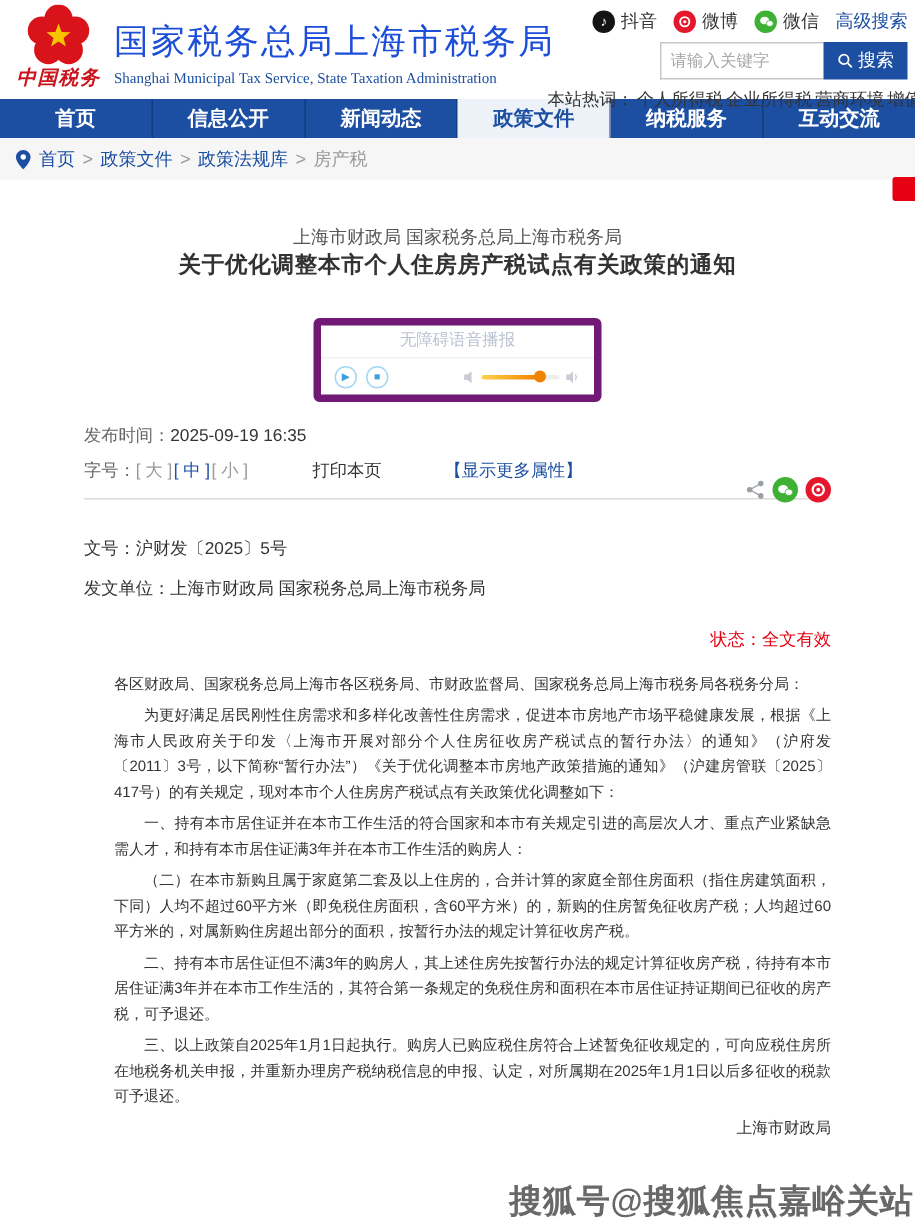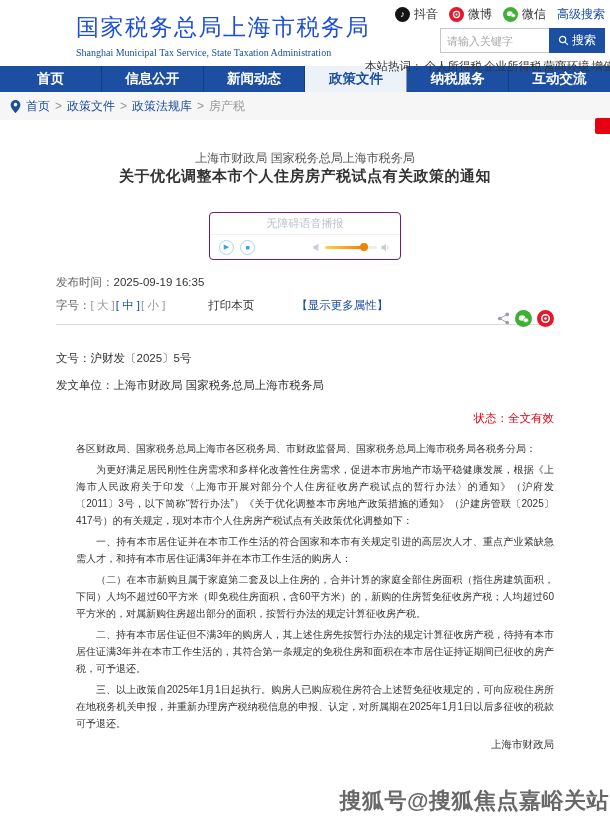--- a/index.html
+++ b/index.html
@@ -42,21 +42,21 @@
   .crumb.current { color:#999; cursor:default; }
   .crumb-sep { color:#999; }
 
   .floating-red-tab { position:absolute; right:0; top:118px; width:15px; height:16px; background:#e60012; border-radius:2px 0 0 2px; cursor:pointer; }
 
   
   .article { padding:0 56px; }
   .agency-line { margin-top:30px; text-align:center; font-size:12px; color:#555; }
   .doc-title { text-align:center; font-size:15px; font-weight:bold; color:#333; letter-spacing:0.5px; }
 
-  .audio-box { width:192px; margin:26px auto 0; border:1px solid #701a75; border-radius:4px; background:#fff; }
+  .audio-box { width:192px; margin:26px auto 0; border:5px solid #701a75; border-radius:4px; background:#fff; }
   .audio-title { text-align:center; font-size:11px; color:#b9c2d0; line-height:21px; border-bottom:1px solid #f1f1f1; }
   .audio-controls { display:flex; align-items:center; height:24px; padding:0 9px; }
   .round-btn { width:15px; height:15px; border-radius:50%; border:1px solid #a5d7f5; color:#3aa0e0; display:inline-flex; align-items:center; justify-content:center; font-size:7px; background:#fff; cursor:pointer; margin-right:6px; }
   .volume { margin-left:auto; display:flex; align-items:center; gap:4px; }
   .vol-track { position:relative; width:52px; height:3px; border-radius:2px; background:linear-gradient(to right,#ffd24d 0%,#f08300 72%,#eee 72%); }
   .vol-knob { position:absolute; left:68%; top:-2.5px; width:8px; height:8px; border-radius:50%; background:#f08300; cursor:pointer; }
 
   .meta { margin-top:15px; font-size:11.5px; position:relative; }
   .meta-row1 { color:#666; }
   .meta-row1 b { color:#333; font-weight:normal; }
@@ -84,20 +84,34 @@
   .watermark { position:absolute; right:1px; top:786px; font-size:22px; font-weight:bold; color:#5c5c5c; letter-spacing:0.5px; white-space:nowrap; opacity:.92; }
 
   svg { display:block; }
 </style>
 </head>
 <body>
 
 <div class="page">
 
   <div class="header">
+    <div class="logo-wrap">
+      <span>
+        <svg width="44" height="42" viewBox="0 0 40 40" style="margin:0 auto;">
+          <circle cx="20" cy="9" r="9" fill="#d8141a"></circle>
+          <circle cx="9.5" cy="16.6" r="9" fill="#d8141a"></circle>
+          <circle cx="13.5" cy="28.9" r="9" fill="#d8141a"></circle>
+          <circle cx="26.5" cy="28.9" r="9" fill="#d8141a"></circle>
+          <circle cx="30.5" cy="16.6" r="9" fill="#d8141a"></circle>
+          <circle cx="20" cy="20" r="11" fill="#d8141a"></circle>
+          <polygon fill="#f7c400" points="20,12 22,17.4 27.6,17.6 23.2,21.2 24.7,26.7 20,23.5 15.3,26.7 16.8,21.2 12.4,17.6 18,17.4"></polygon>
+        </svg>
+      </span>
+      <div class="logo-text">中国税务</div>
+    </div>
 
     <div class="site-title">
       <div class="cn">国家税务总局上海市税务局</div>
       <div class="en">Shanghai Municipal Tax Service, State Taxation Administration</div>
     </div>
 
     <div class="header-right">
       <div class="social-row">
         <span class="social-item">
           <span class="badge douyin">♪</span>

